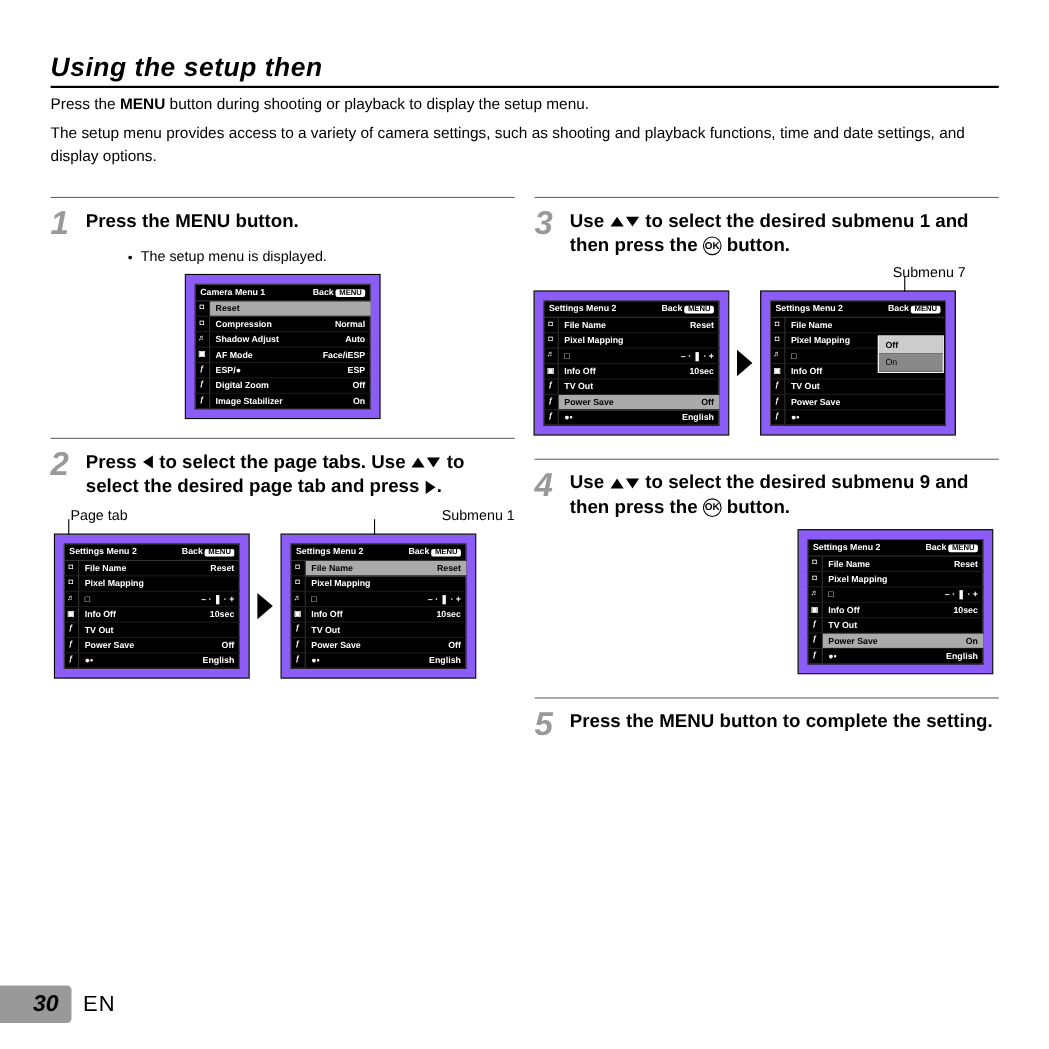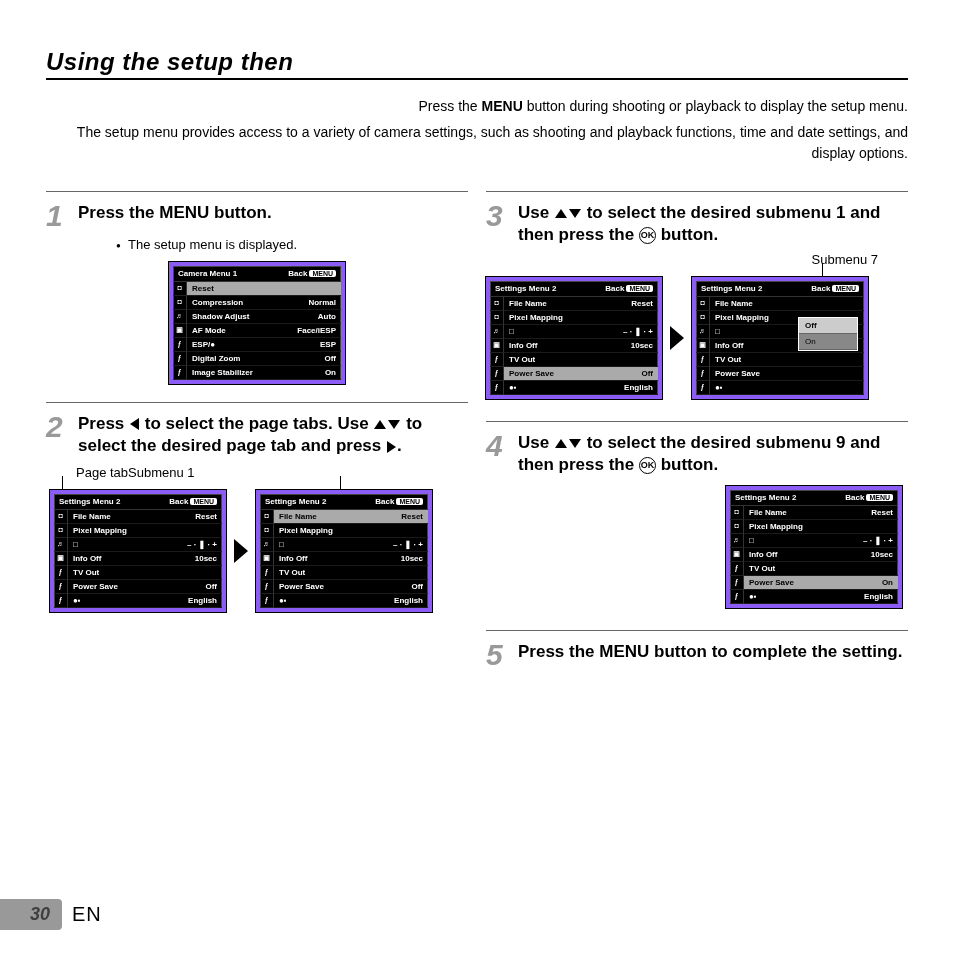--- a/index.html
+++ b/index.html
@@ -18,24 +18,23 @@
   }
   .title {
     font-size: 24px;
     font-weight: 700;
     font-style: italic;
     border-bottom: 2px solid #000;
     padding-bottom: 2px;
     letter-spacing: 0.5px;
   }
   .intro {
-    margin-top: 16px;
+    margin-top: 4px;
     font-size: 14px;
     line-height: 1.45;
-    text-align: right;
   }
   .intro b { font-weight: 700; }
   .cols {
     margin-top: 14px;
     display: flex;
     gap: 18px;
   }
   .col { flex: 1; }
   hr.sep { border: none; border-top: 1px solid #666; margin: 14px 0 10px; }
   .step { display: flex; align-items: flex-start; gap: 6px; }
@@ -67,21 +66,21 @@
     line-height:15px; text-align:center; vertical-align: middle;
   }
 
   
   .screenwrap { display:flex; align-items:center; gap:8px; margin-top: 10px; }
   .screenwrap.center { justify-content:center; }
   .screenwrap.right { justify-content:flex-end; padding-right:6px; }
   .bigarrow { width:0; height:0; border-top:12px solid transparent; border-bottom:12px solid transparent; border-left:14px solid #000; }
   .scr {
     background:#000; color:#fff;
-    border: 4px solid #8b5cf6;
+    border: 8px solid #8b5cf6;
     outline: 1px solid #000;
     width: 176px; font-size:8px; font-weight:700;
     box-shadow: 0 0 0 1px #444 inset;
   }
   .scrhead { display:flex; justify-content:space-between; padding: 3px 5px; border-bottom:1px solid #333;}
   .scrbad { background:#fff; color:#000; padding: 0 3px; border-radius:2px; margin-left:2px; font-size:7px;}
   .scrbody { display:flex;justify-content:space-between; }
   .tabs { width:14px; display:flex; flex-direction:column; }
   .tabs span { flex:1; border-right:1px solid #333; border-bottom:1px solid #222; text-align:center; font-size:7px; padding:2px 0;}
   .rows { flex:1; }
@@ -91,34 +90,34 @@
   .popup {
     position:absolute; right:10px; top:40px; background:#888; color:#000;
     width:60px; border:1px solid #fff; font-size:8px;
   }
   .popup div{ padding:3px 6px; border-bottom:1px solid #666;}
   .popup div.sel{ background:#ccc; font-weight:700;}
   .scrrel { position:relative; }
 
   .caption { font-size:13px; margin: 6px 0 2px; }
   .capright { text-align:right; padding-right: 30px;}
-  .cap2 { display:flex; font-size:13px; margin: 8px 12px 2px; padding-left: 18px;}
+  .cap2 { display:flex; justify-content:space-between; font-size:13px; margin: 8px 0 2px; padding-left: 18px;}
   .tabline {
     position:absolute; background:#000; width:1px;
   }
 
   
   .footer {
     position:absolute; left:0; bottom:24px;
     display:flex; align-items:center; gap:10px;
   }
   .pnum {
-    background:#999; color:#404040;
+    background:#999; color:#000000;
     padding: 5px 12px 5px 30px;
-    font-weight:700; font-style:italic; font-size:18px;
+    font-weight:700; font-style:italic; font-size:21px;
     border-radius: 0 4px 4px 0;
     min-width: 54px;
   }
   .lang { font-size:20px; letter-spacing: 1px;}
 </style>
 </head>
 <body>
 
 <div class="page">
 

